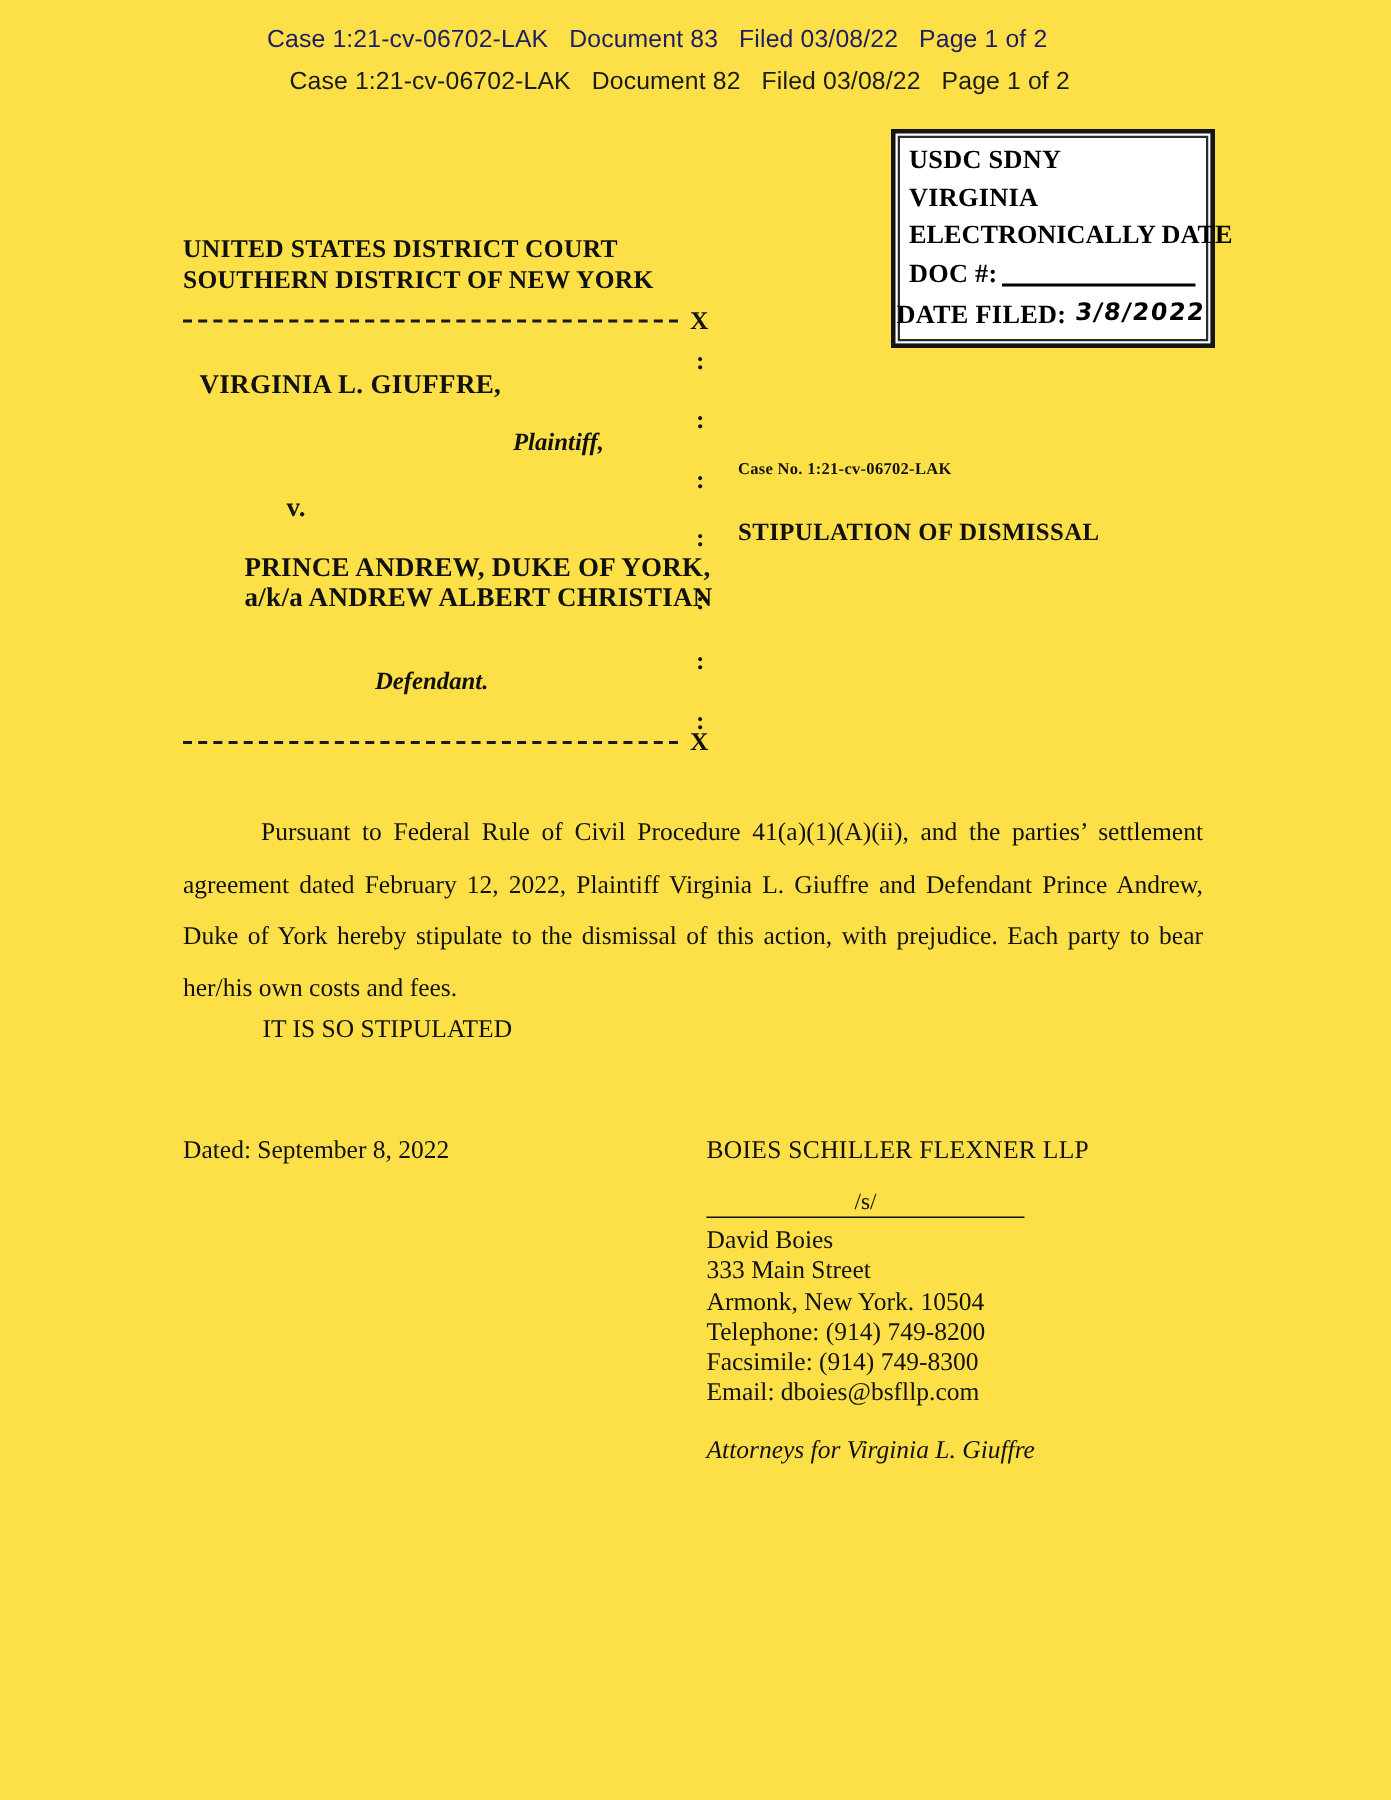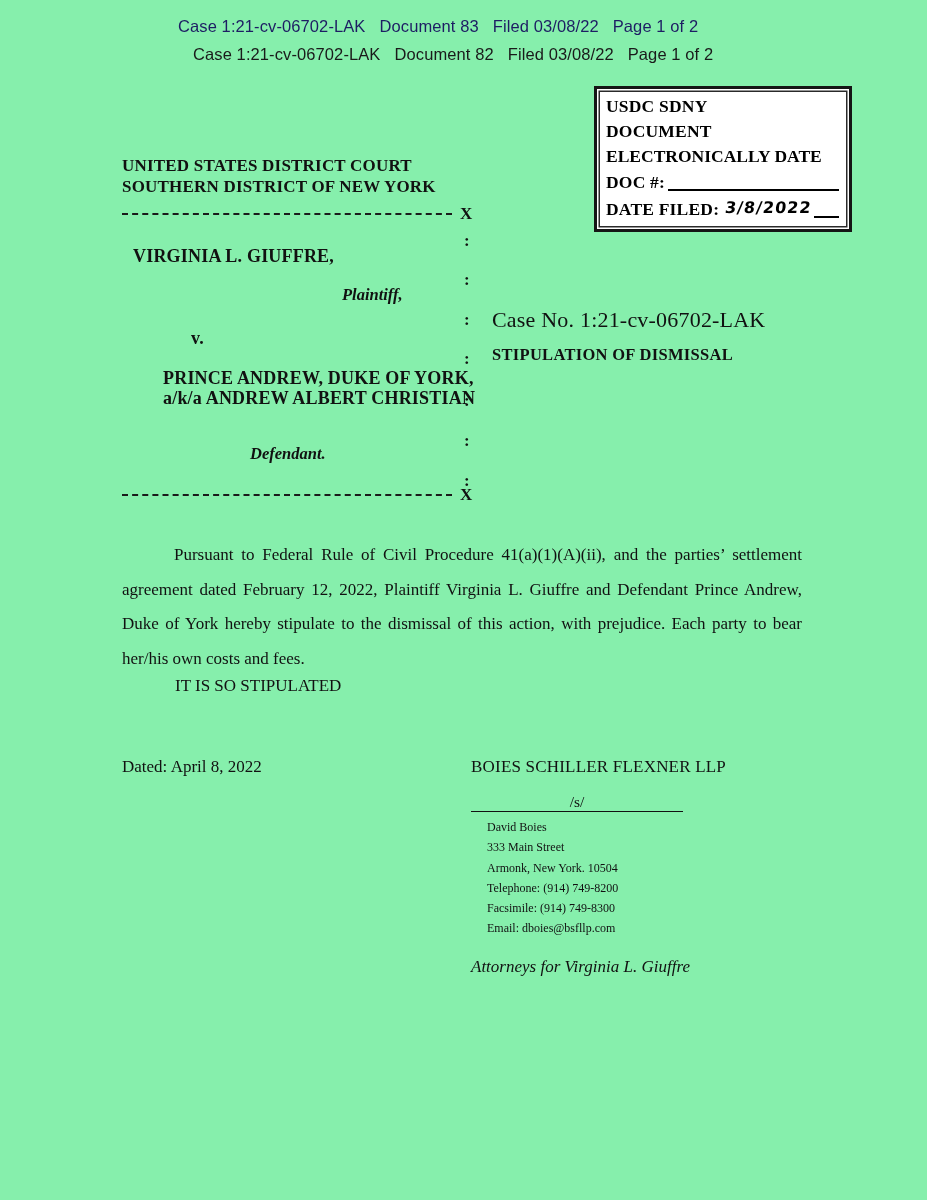--- a/index.html
+++ b/index.html
@@ -4,21 +4,21 @@
 <style>
   html, body {
     margin: 0;
     padding: 0;
     background: #ffffff;
   }
   .page {
     position: relative;
     width: 927px;
     height: 1200px;
-    background: #86efac;
+    background: #fde047;
     font-family: "Liberation Serif", serif;
     color: #111111;
     overflow: hidden;
   }
 
   
   .ecf-line {
     position: absolute;
     font-family: "Liberation Sans", sans-serif;
     font-size: 16.5px;
@@ -35,21 +35,21 @@
     top: 45px;
     color: #1a1a1a;
   }
   .ecf-line .gap { display: inline-block; width: 14px; }
 
   
   .stamp-box {
     position: absolute;
     left: 594px;
     top: 86px;
-    width: 258px;
+    width: 216px;
     height: 146px;
     border: 3px solid #151515;
     box-shadow: inset 0 0 0 1.5px #ffffff, inset 0 0 0 3px #2a2a2a;
     background: #ffffff;
     padding: 5px 0 0 9px;
     box-sizing: border-box;
   }
   .stamp-row {
     font-family: "Liberation Serif", serif;
     font-weight: bold;
@@ -152,22 +152,22 @@
     line-height: 1;
     white-space: nowrap;
   }
   .role-plaintiff { left: 342px; top: 287px; }
   .role-defendant { left: 250px; top: 446px; }
 
   .case-no {
     position: absolute;
     left: 492px;
     top: 307px;
-    font-weight: normal;
-    font-size: 22px;
+    font-weight: bold;
+    font-size: 11px;
     letter-spacing: 0.2px;
     white-space: nowrap;
   }
   .doc-title {
     position: absolute;
     left: 492px;
     top: 345px;
     font-weight: bold;
     font-size: 16.5px;
     letter-spacing: 0.3px;
@@ -222,24 +222,23 @@
     padding-bottom: 1px;
   }
   .sig-rule {
     border-bottom: 1.6px solid #111111;
     width: 100%;
   }
   .sig-lines {
     position: absolute;
     left: 471px;
     top: 817px;
-    font-size: 12px;
+    font-size: 17px;
     line-height: 20.3px;
     white-space: nowrap;
-    margin-left: 16px;
   }
   .attorneys-for {
     position: absolute;
     left: 471px;
     top: 957px;
     font-style: italic;
     font-size: 17px;
     white-space: nowrap;
   }
 </style>
@@ -250,21 +249,21 @@
 
   <div class="ecf-line ecf-line-1">
     <span>Case 1:21-cv-06702-LAK</span><span class="gap"></span><span>Document 83</span><span class="gap"></span><span>Filed 03/08/22</span><span class="gap"></span><span>Page 1 of 2</span>
   </div>
   <div class="ecf-line ecf-line-2">
     <span>Case 1:21-cv-06702-LAK</span><span class="gap"></span><span>Document 82</span><span class="gap"></span><span>Filed 03/08/22</span><span class="gap"></span><span>Page 1 of 2</span>
   </div>
 
   <div class="stamp-box">
     <div class="stamp-row">USDC SDNY</div>
-    <div class="stamp-row">DOCUMENT</div>
+    <div class="stamp-row">VIRGINIA</div>
     <div class="stamp-row wide">ELECTRONICALLY DATE</div>
     <div class="stamp-row stamp-field">
       <span>DOC #:</span>
       <span class="rule"></span>
     </div>
     <div class="stamp-row stamp-field">
       <span>DATE FILED:</span>
       <span class="handwriting">3/8/2022</span>
       <span class="rule-under"></span>
     </div>
@@ -296,21 +295,21 @@
     <div>a/k/a ANDREW ALBERT CHRISTIAN</div>
   </div>
   <div class="role role-defendant">Defendant.</div>
 
   <div class="case-no">Case No. 1:21-cv-06702-LAK</div>
   <div class="doc-title">STIPULATION OF DISMISSAL</div>
 
   <div class="body-block">Pursuant to Federal Rule of Civil Procedure 41(a)(1)(A)(ii), and the parties’ settlement agreement dated February 12, 2022, Plaintiff Virginia L. Giuffre and Defendant Prince Andrew, Duke of York hereby stipulate to the dismissal of this action, with prejudice.  Each party to bear her/his own costs and fees.</div>
   <div class="stipulated">IT IS SO STIPULATED</div>
 
-  <div class="dated">Dated:  April 8, 2022</div>
+  <div class="dated">Dated:  September 8, 2022</div>
   <div class="firm">BOIES SCHILLER FLEXNER LLP</div>
   <div class="sig-wrap">
     <div class="sig-mark">/s/</div>
     <div class="sig-rule"></div>
   </div>
   <div class="sig-lines">
     <div>David Boies</div>
     <div>333 Main Street</div>
     <div>Armonk, New York. 10504</div>
     <div>Telephone: (914) 749-8200</div>

